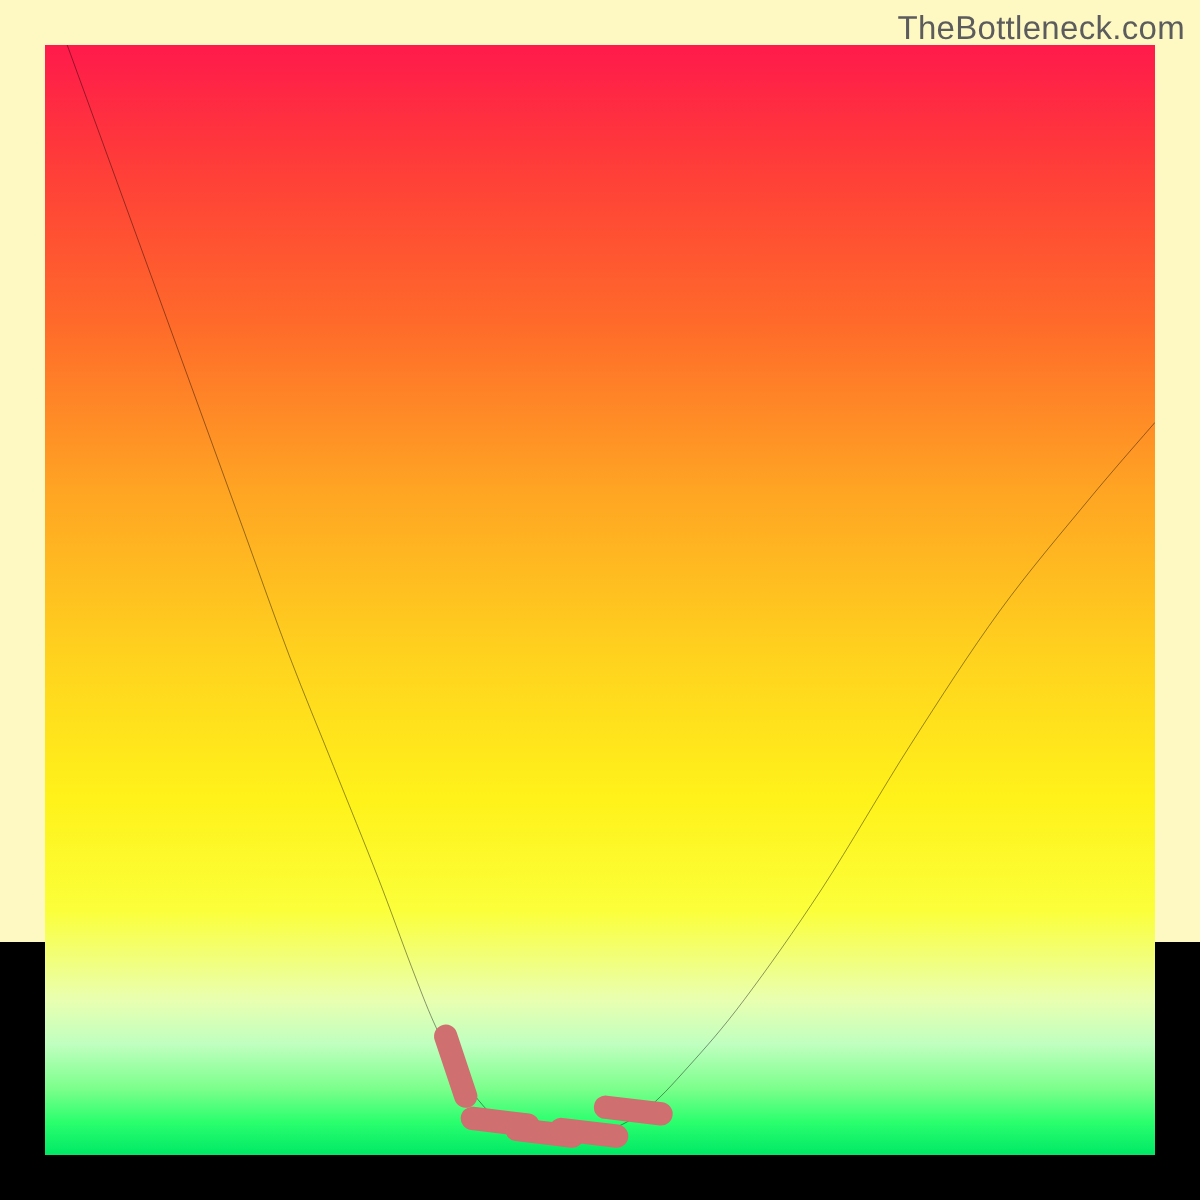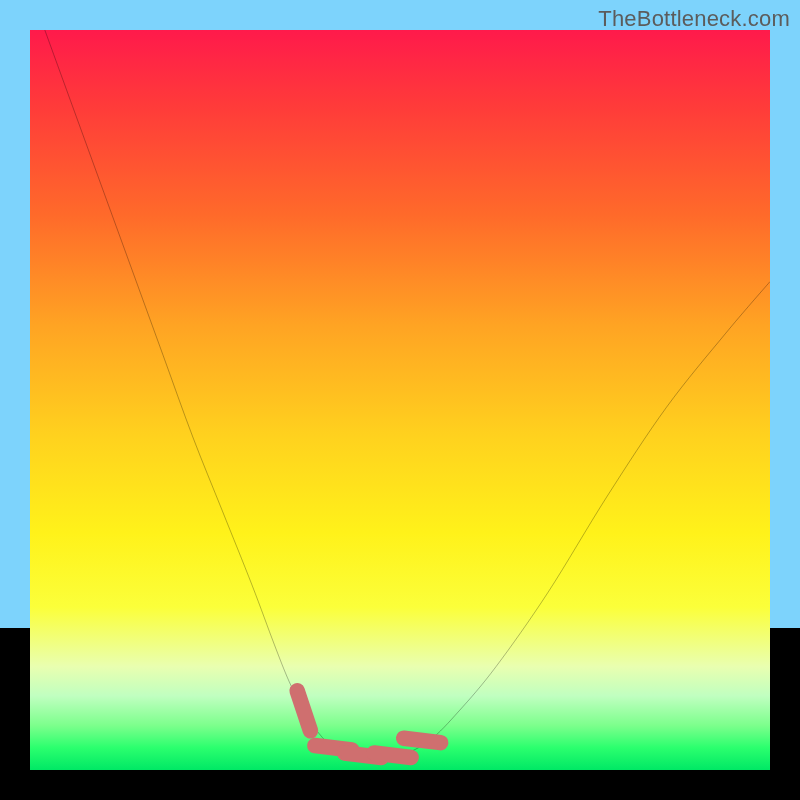--- a/index.html
+++ b/index.html
@@ -10,21 +10,21 @@
     background: #000000;
     overflow: hidden;
     font-family: Arial, Helvetica, sans-serif;
   }
   .frame {
     position: absolute;
     top: 0;
     left: 0;
     width: 800px;
     height: 628px;
-    background: #7dd3fc;
+    background: #fef9c3;
   }
   .plot-area {
     position: absolute;
     
     left: 30px;
     top: 30px;
     width: 740px;
     height: 740px;
   }
   .gradient-bg {

